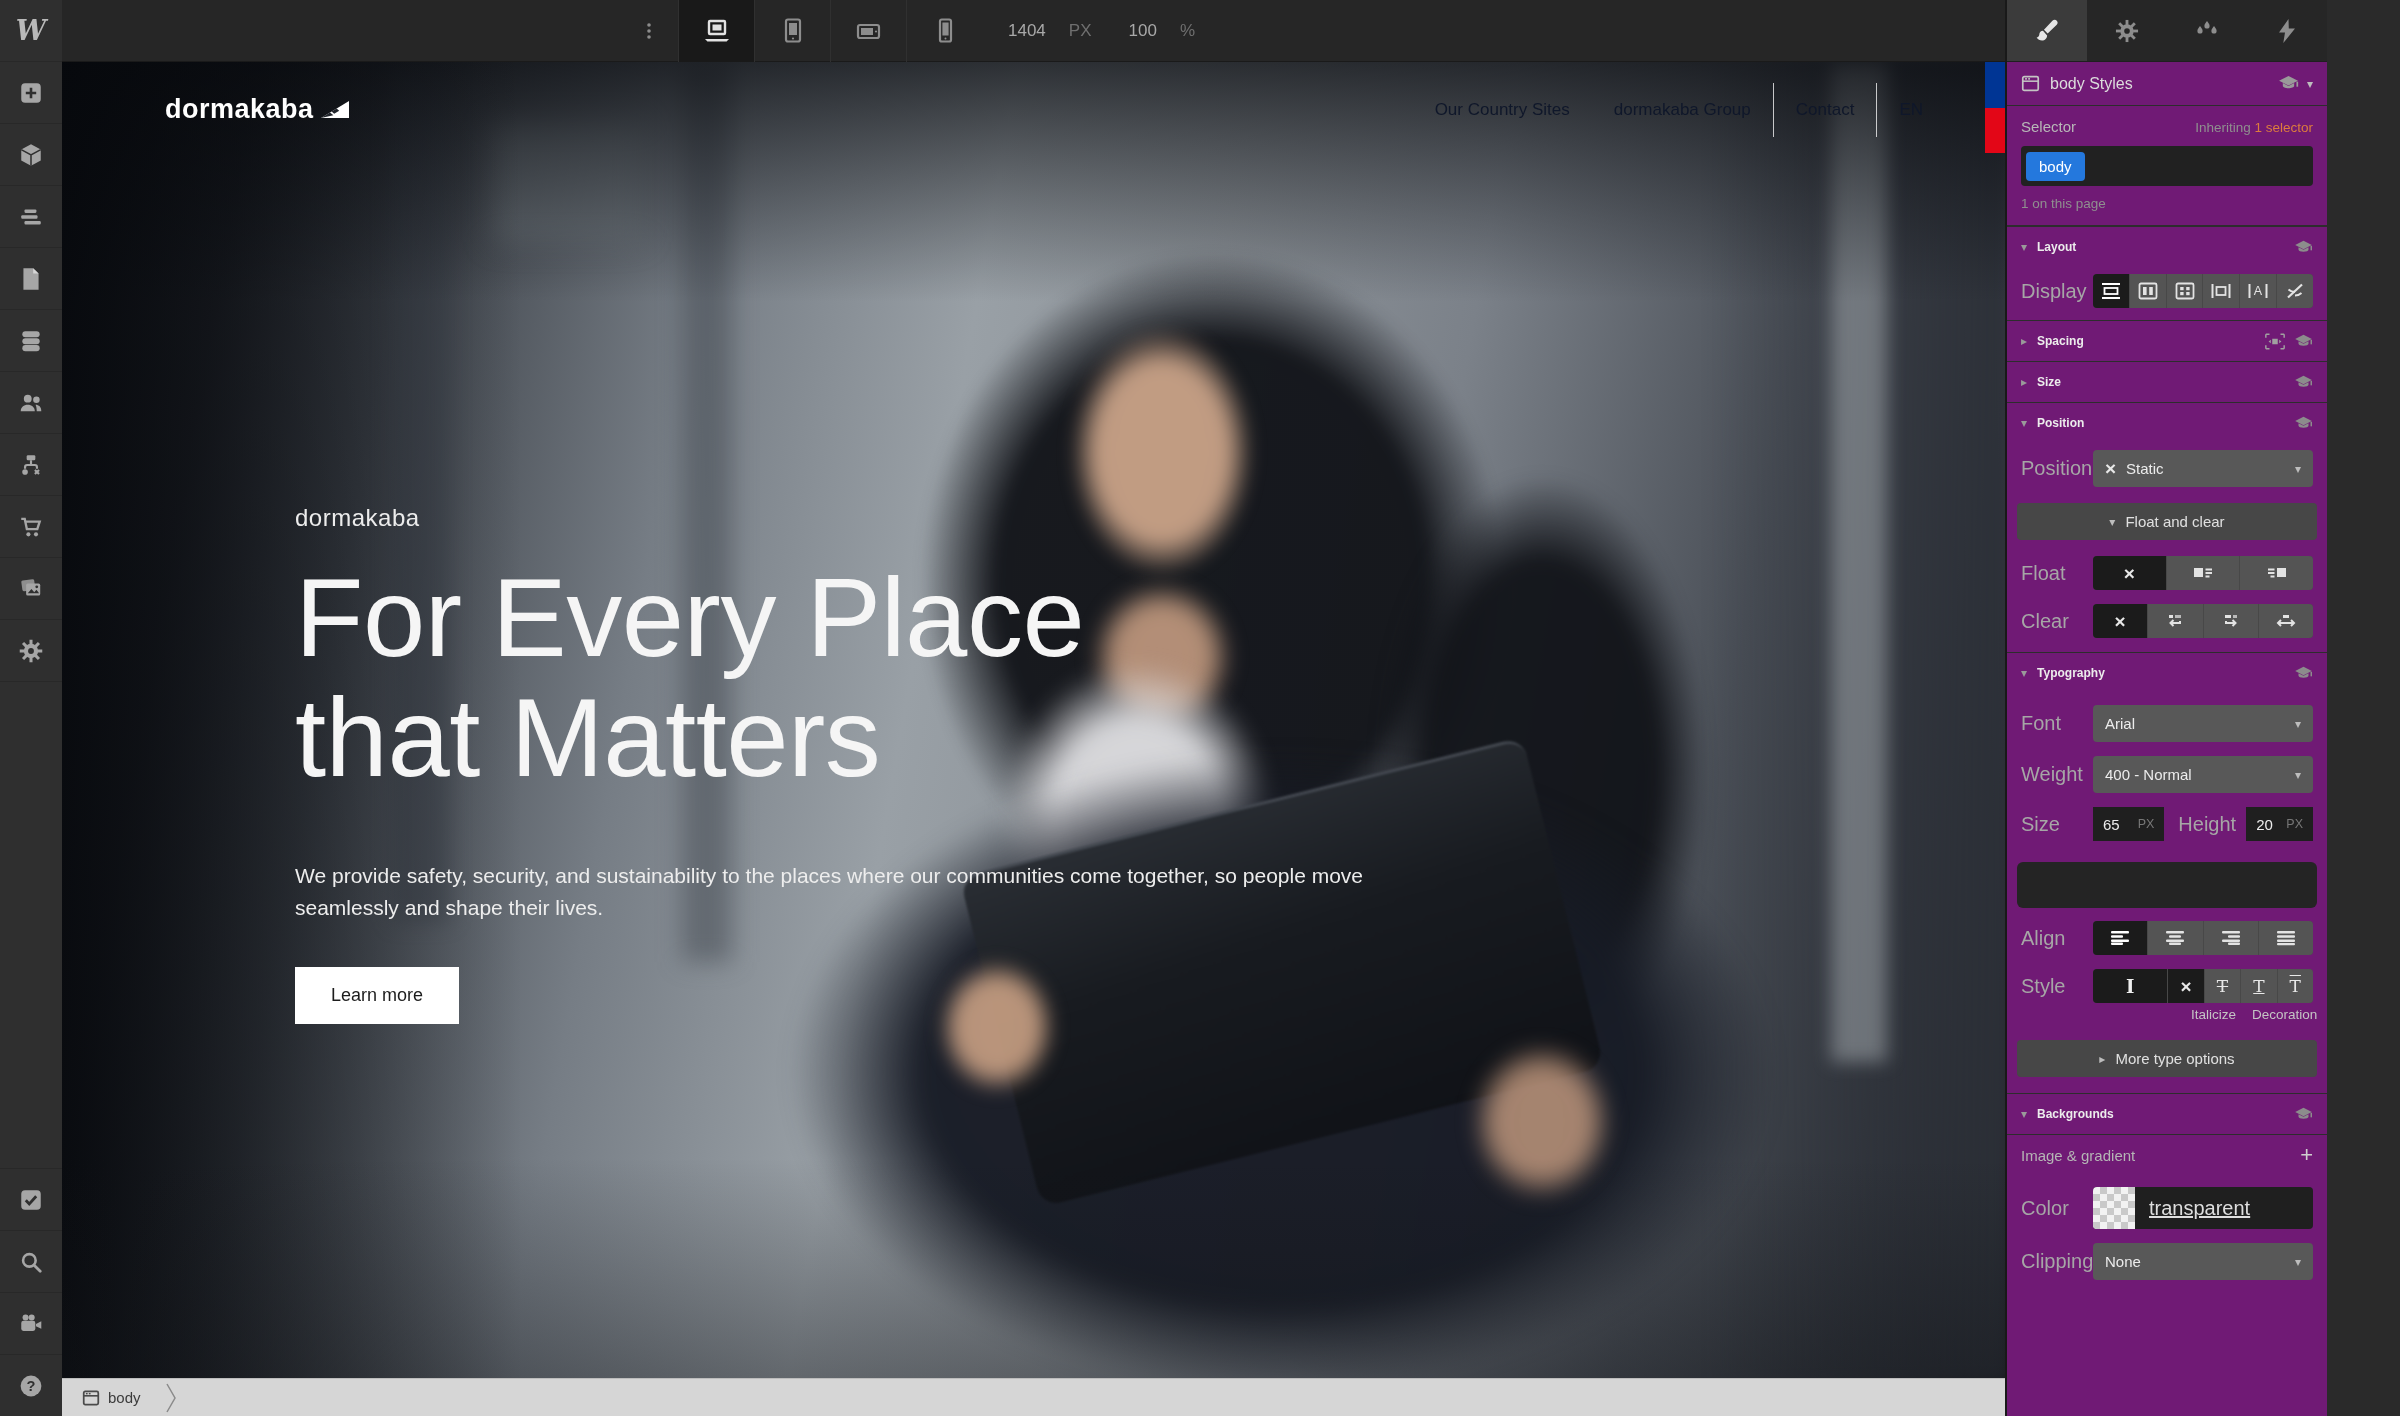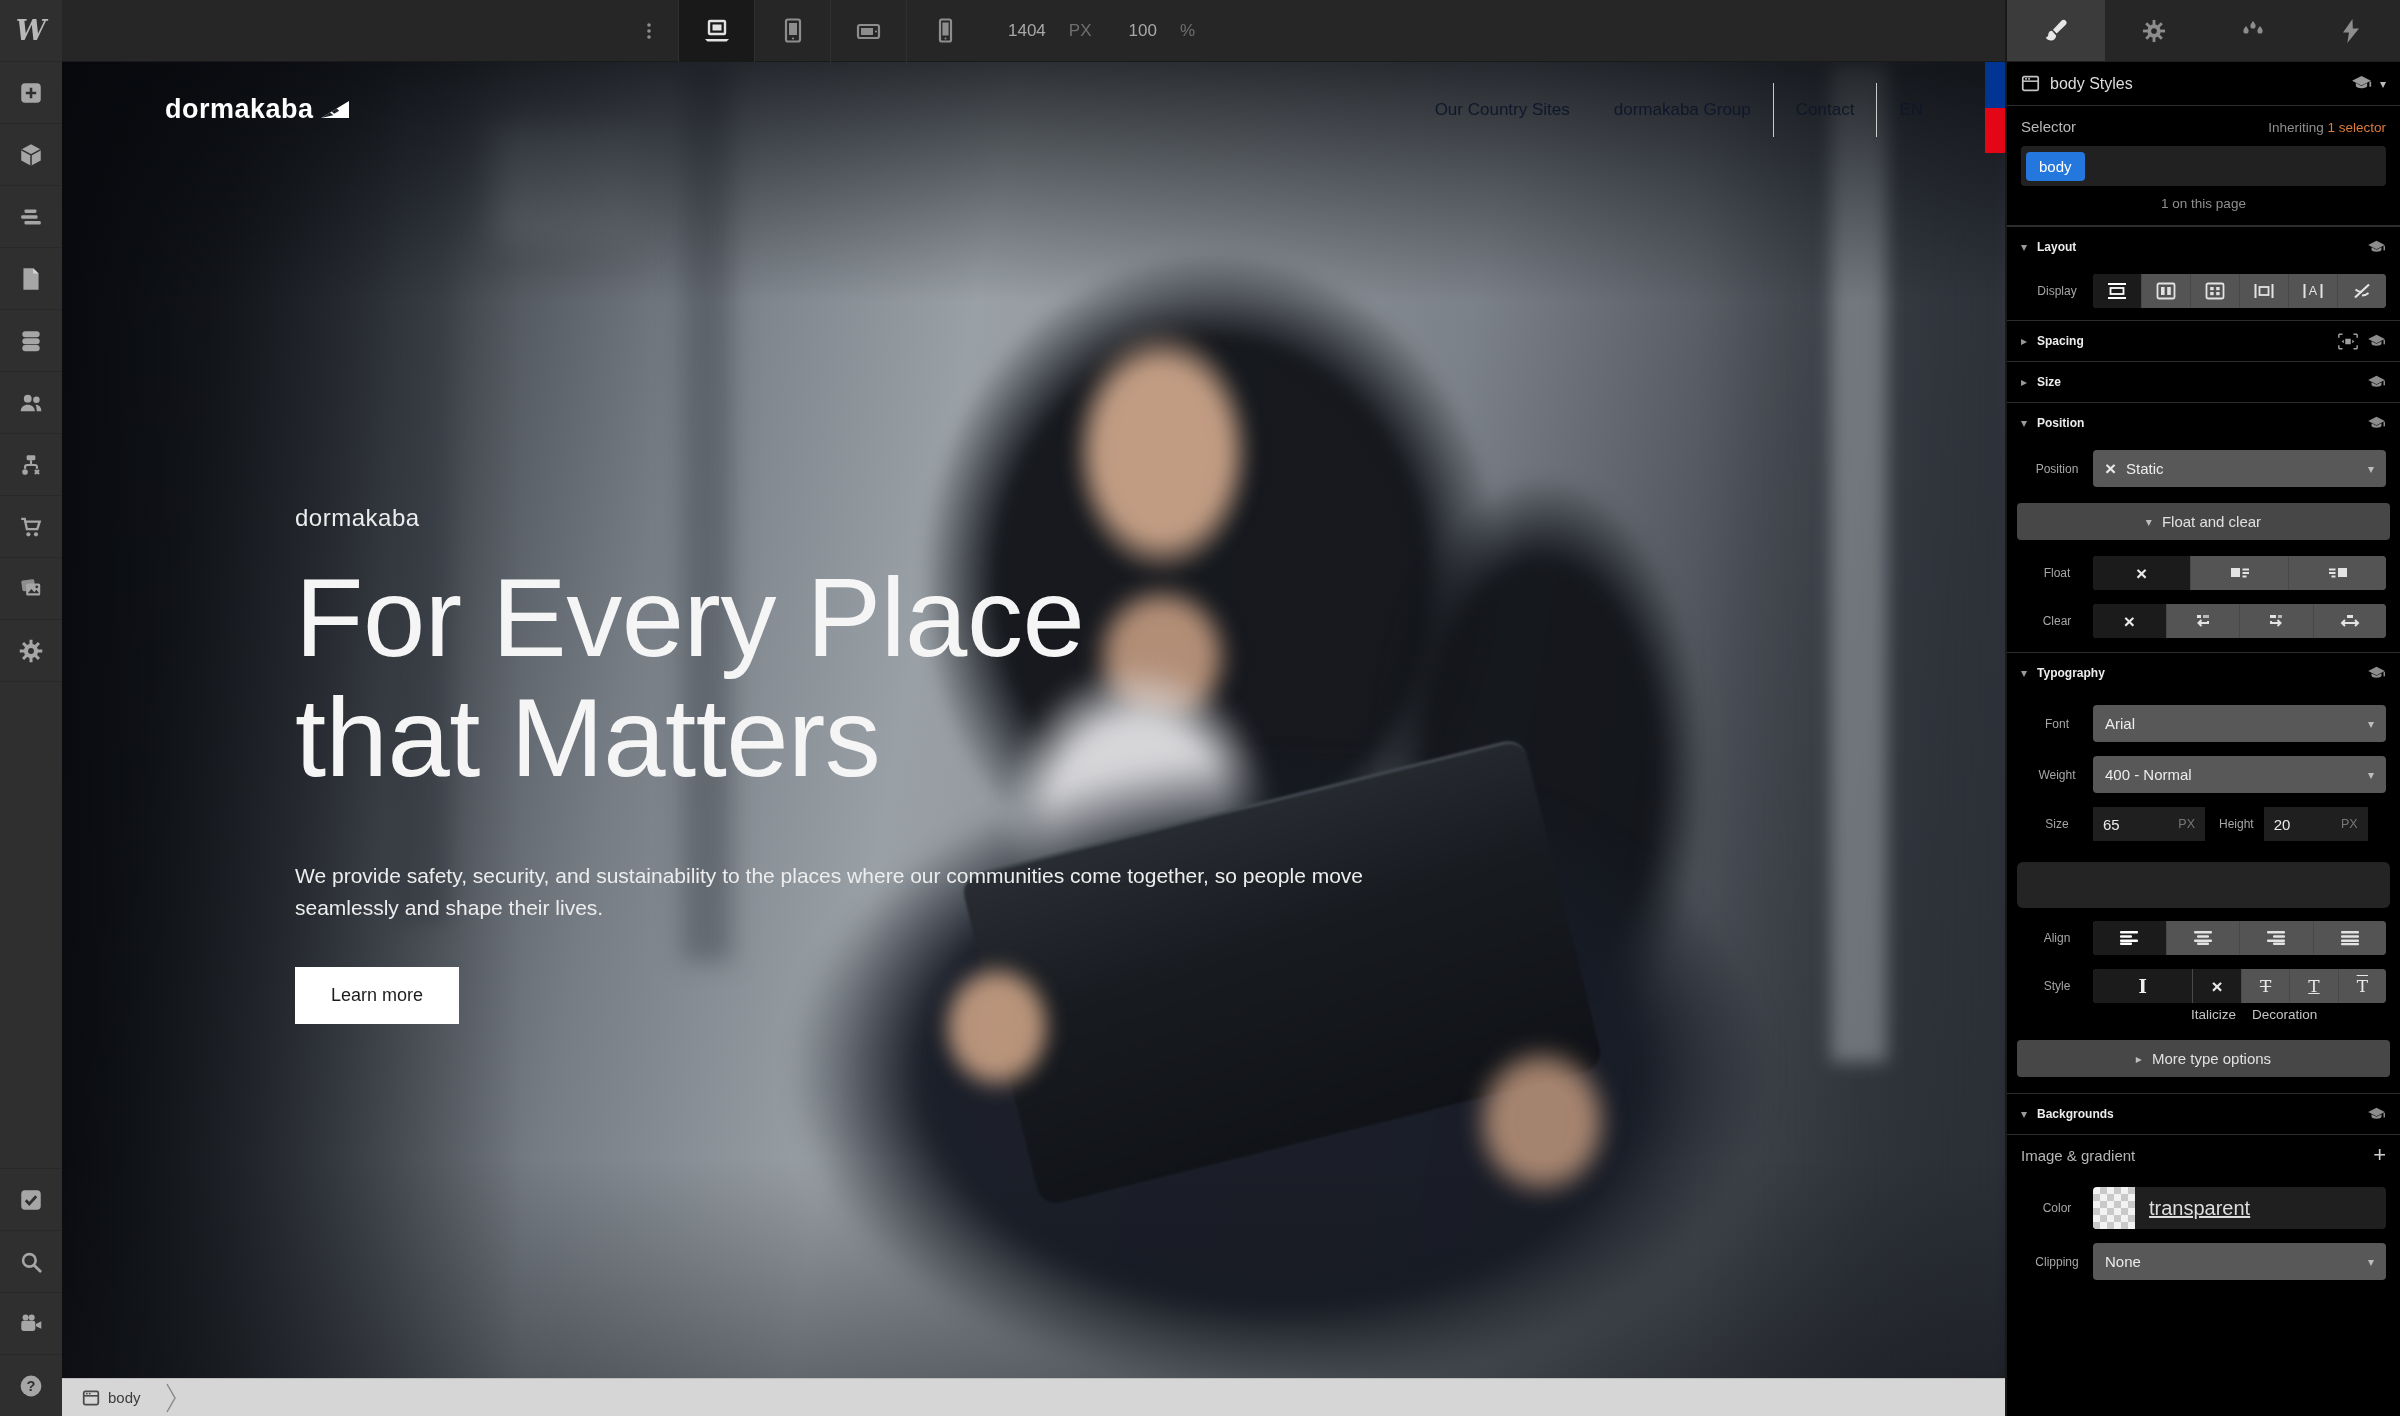--- a/index.html
+++ b/index.html
@@ -59,21 +59,21 @@
   .hero-h1 { margin-top:26px; font-size:112px; font-weight:400; line-height:1.07; color:#f5f5f5; letter-spacing:-.5px; }
   .hero-p { margin-top:62px; font-size:21px; line-height:1.55; color:#ededed; max-width:1105px; }
   .hero-cta { margin-top:42px; display:inline-block; background:#ffffff; color:#1d1d1d; font-size:18px; font-weight:500; padding:18px 36px; cursor:pointer; }
 
   
   #crumbbar { position:absolute; left:62px; top:1378px; width:1943px; height:38px; background:#d6d6d6; border-top:1px solid #bdbdbd; z-index:30; display:flex; align-items:center; }
   .crumb { display:flex; align-items:center; gap:8px; margin-left:20px; color:#3c3c3c; font-size:15px; cursor:pointer; }
   .crumb-chev { margin-left:16px; }
 
   
-  #right-col { position:absolute; left:2005px; top:0; width:395px; height:1416px; background:#000000; border-left:2px solid #191919; z-index:40;text-align:center; }
+  #right-col { position:absolute; left:2005px; top:0; width:322px; height:1416px; background:#701a75; border-left:2px solid #191919; z-index:40; }
   #panel-tabs { height:62px; background:#262626; display:flex; border-bottom:1px solid #1f1f1f; }
   .panel-tab { flex:1; display:flex; align-items:center; justify-content:center; cursor:pointer; }
   .panel-tab.active { background:#3b3b3b; border-bottom:1px solid #3b3b3b; }
 
   #style-panel { color:#c9c9c9; font-size:15px; }
   .p-header { height:44px; display:flex; align-items:center; gap:10px; padding:0 14px; border-bottom:1px solid #2d2d2d; }
   .p-title { color:#dcdcdc; font-size:16px; }
   .hdr-right { margin-left:auto; display:flex; align-items:center; gap:8px; }
   .caret { color:#bdbdbd; font-size:12px; }
   .caret-dim { color:#9a9a9a; font-size:12px; }
@@ -85,21 +85,21 @@
   .sel-inh b { font-weight:400; }
   .sel-input { margin-top:11px; height:40px; background:#212121; border-radius:4px; padding:5px; display:flex; align-items:center; cursor:text; }
   .sel-chip { background:#2478dd; color:#fff; border-radius:4px; padding:6px 13px; font-size:15px; cursor:pointer; }
   .sel-note { margin-top:10px; color:#8f8f8f; font-size:13.5px; }
 
   .sec-head { height:41px; display:flex; align-items:center; gap:10px; padding:0 14px; border-top:1px solid #2d2d2d; cursor:pointer; }
   .sec-head:first-child { border-top:none; }
   .sec-title { color:#ececec; font-weight:bold; font-size:12px; }
 
   .ctl-row { display:flex; align-items:center; padding:7px 14px; }
-  .ctl-label { width:72px; flex:none; color:#a6a6a6; font-size:12px; }
+  .ctl-label { width:72px; flex:none; color:#a6a6a6; font-size:20px; }
   .btn-group { display:flex; flex:1; background:#484848; border-radius:4px; overflow:hidden; gap:1px; }
   .bg-btn { flex:1; height:34px; background:#545454; display:flex; align-items:center; justify-content:center; color:#dcdcdc; cursor:pointer; }
   .bg-btn.active { background:#1b1b1b; color:#fff; }
   .xmark { font-size:19px; font-weight:bold; color:#e8e8e8; line-height:1; }
 
   .select { flex:1; height:37px; background:#585858; border-radius:4px; display:flex; align-items:center; padding:0 12px; gap:10px; color:#ececec; cursor:pointer; }
   .select .caret { margin-left:auto; }
 
   .wide-bar { margin:9px 10px; height:37px; background:#474747; border-radius:4px; display:flex; align-items:center; justify-content:center; gap:10px; color:#e0e0e0; font-size:15px; cursor:pointer; }
 

